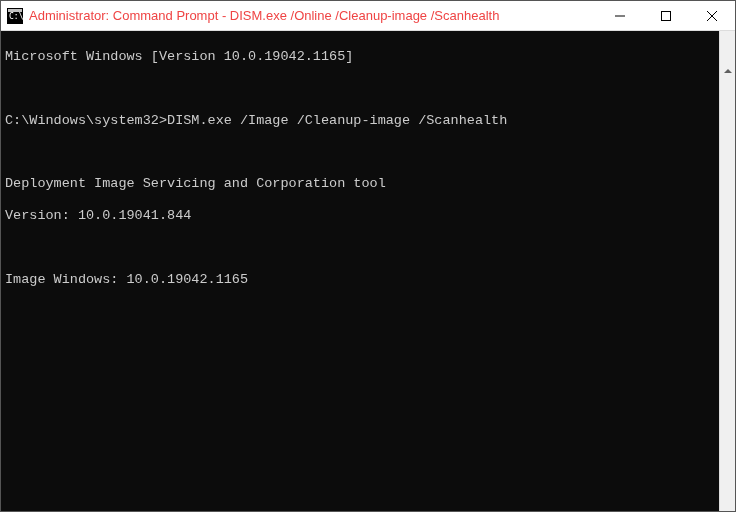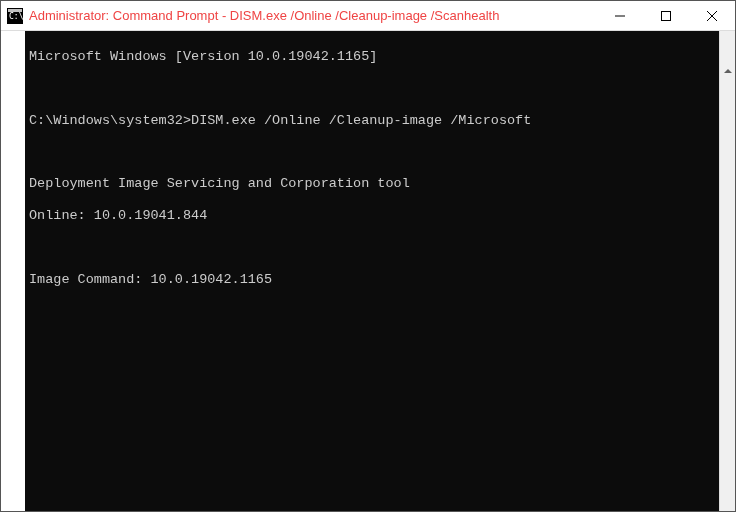--- a/index.html
+++ b/index.html
@@ -56,21 +56,20 @@
       background: #0c0c0c;
       color: #cccccc;
       font-family: Consolas, "Courier New", monospace;
       font-size: 13.5px;
       line-height: 1.18;
       padding: 2px 4px;
       height: calc(100% - 30px);
       position: relative;
       white-space: pre;
       overflow: hidden;
-      margin-left: 24px;
     }
     .scrollbar {
       position: absolute;
       right: 0;
       top: 0;
       width: 16px;
       height: 100%;
       background: #f0f0f0;
       border-left: 1px solid #ddd;
     }
@@ -126,26 +125,26 @@
           <line x1="0" y1="0" x2="10" y2="10" stroke="#000" stroke-width="1"></line>
           <line x1="10" y1="0" x2="0" y2="10" stroke="#000" stroke-width="1"></line>
         </svg>
     </div>
   </div>
 </div>
 
 <div class="terminal">
 <span class="terminal-line">Microsoft Windows [Version 10.0.19042.1165]</span>
 <span class="blank"></span>
-<span class="prompt-line"><span>C:\Windows\system32&gt;</span><span>DISM.exe /Online /Cleanup-image /Microsoft</span></span>
+<span class="prompt-line"><span>C:\Windows\system32&gt;</span><span>DISM.exe /Image /Cleanup-image /Scanhealth</span></span>
 <span class="blank"></span>
 <span class="terminal-line">Deployment Image Servicing and Corporation tool</span>
-<span class="terminal-line">Online: 10.0.19041.844</span>
+<span class="terminal-line">Version: 10.0.19041.844</span>
 <span class="blank"></span>
-<span class="terminal-line">Image Command: 10.0.19042.1165</span>
+<span class="terminal-line">Image Windows: 10.0.19042.1165</span>
 
   <div class="scrollbar">
     <div class="scroll-arrow">
       <svg width="8" height="4" viewBox="0 0 8 4">
           <polygon points="4,0 8,4 0,4" fill="#606060"></polygon>
         </svg>
     </div>
     <div class="scroll-track"></div>
     
   </div>

